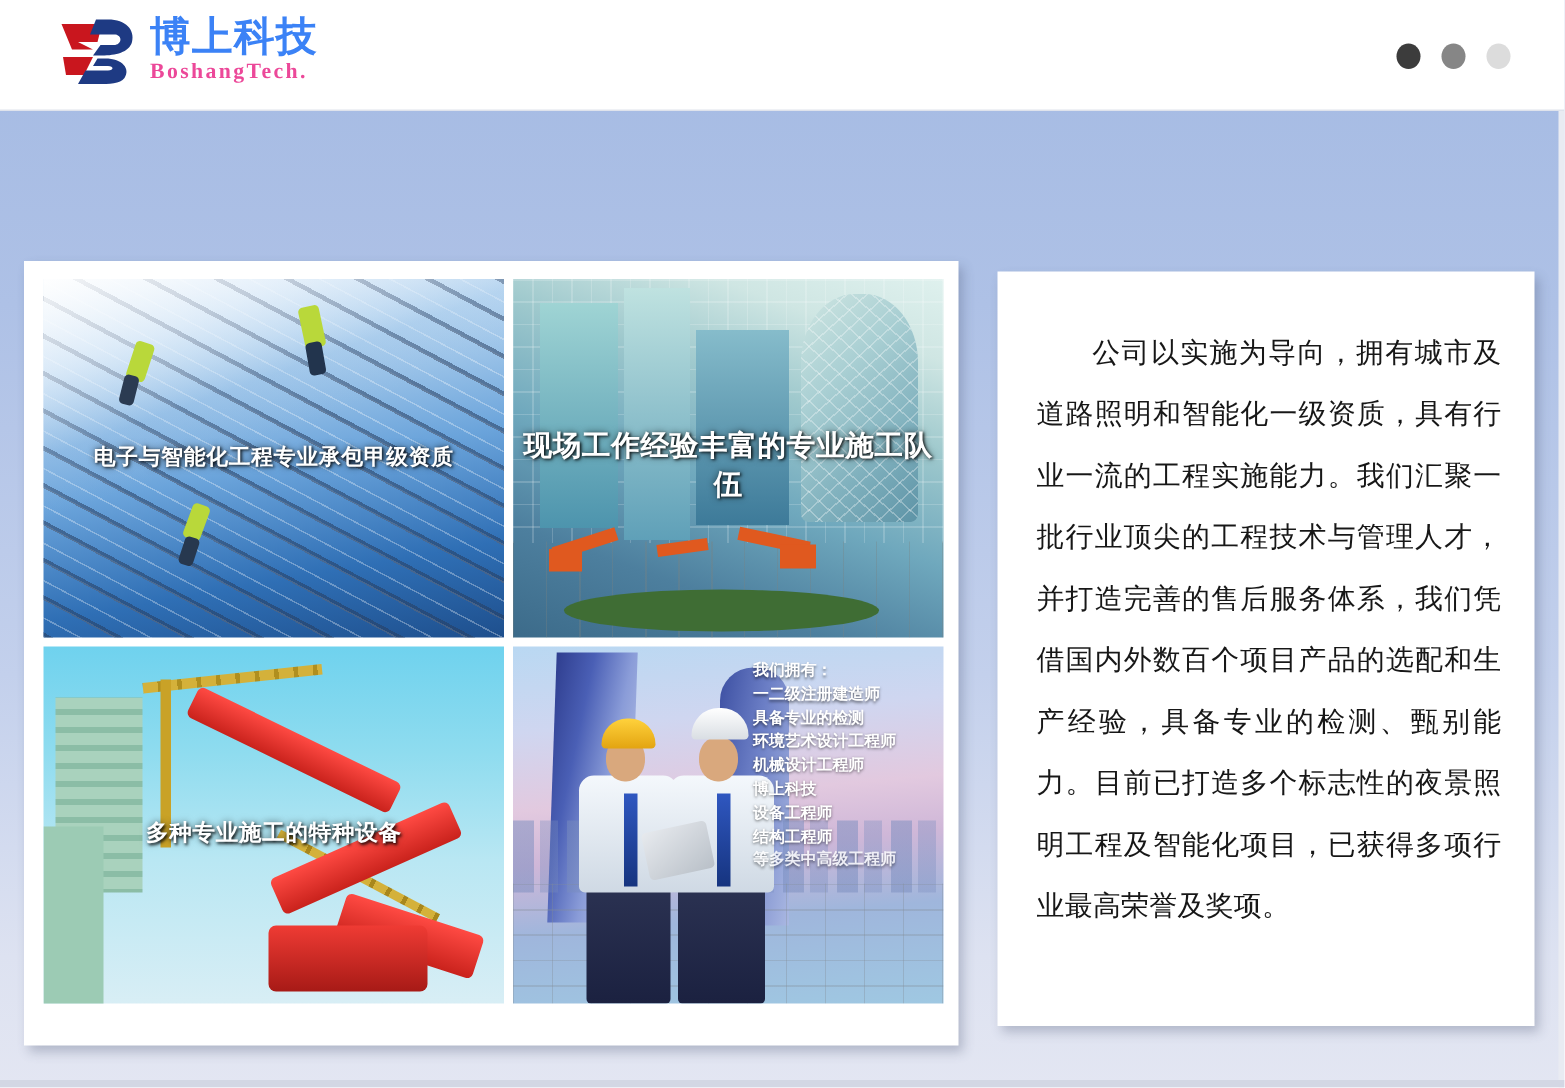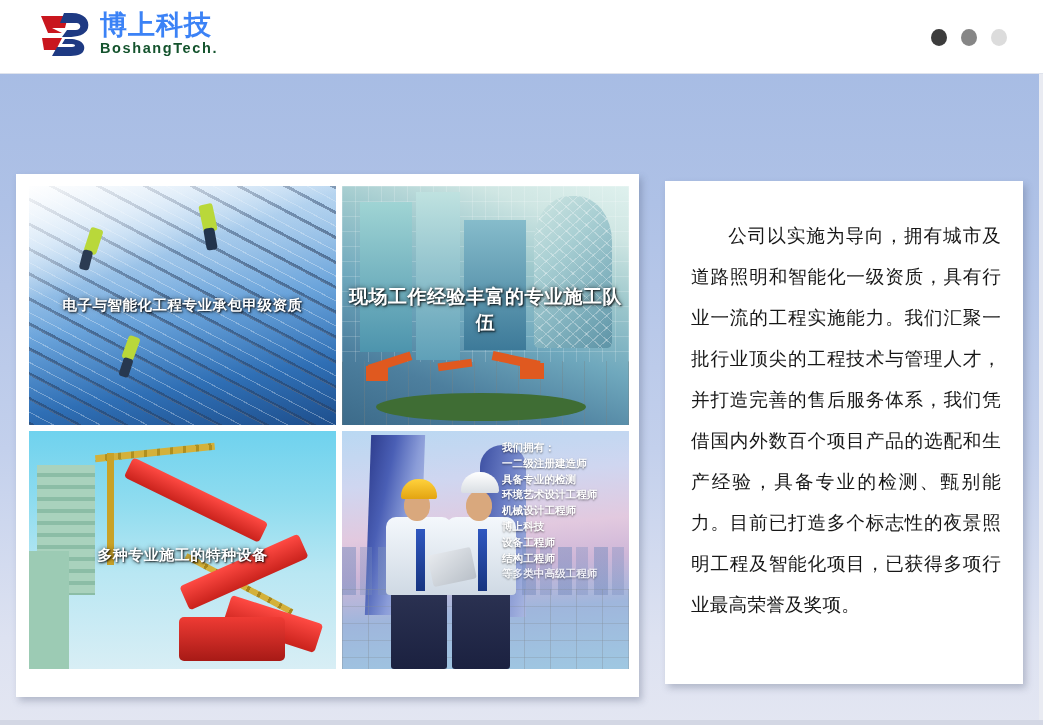--- a/index.html
+++ b/index.html
@@ -36,22 +36,22 @@
     display: flex; align-items: center; gap: 8px;
   }
   .logo-mark { width: 54px; height: 48px; display: block; }
   .logo-text { display: flex; flex-direction: column; justify-content: center; }
   .logo-cn {
     font-family: "DejaVu Sans", sans-serif;
     font-size: 27px; font-weight: 700; color: #3b82f6;
     letter-spacing: 1px; line-height: 1.05;
   }
   .logo-en {
-    font-family: Liberation Sans, sans-serif;
-    font-size: 14.5px; font-weight: 700; color: #14532d;
+    font-family: Liberation Serif, serif;
+    font-size: 14.5px; font-weight: 700; color: #ec4899;
     letter-spacing: 1.6px; line-height: 1.2; margin-top: 1px;
   }
   .dots {
     position: absolute; right: 36px; top: 29px;
     display: flex; align-items: center; gap: 14px;
   }
   .dot { width: 16px; height: 17px; border-radius: 50%; display: block; }
   .dot.d1 { background: #3c3c3c; }
   .dot.d2 { background: #868686; }
   .dot.d3 { background: #dcdcdc; }

